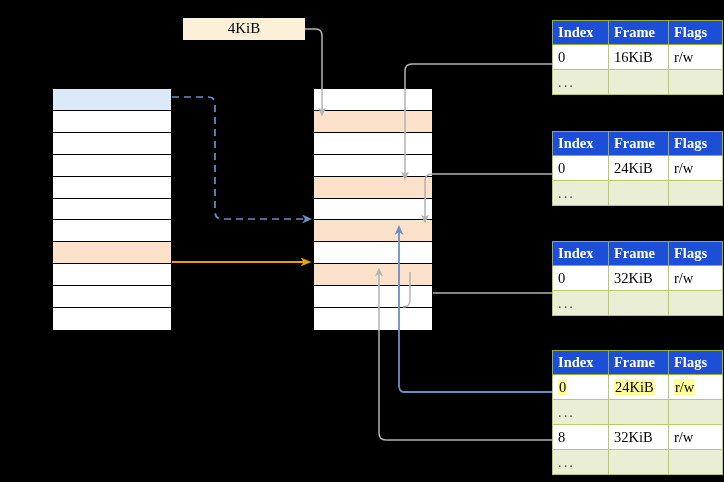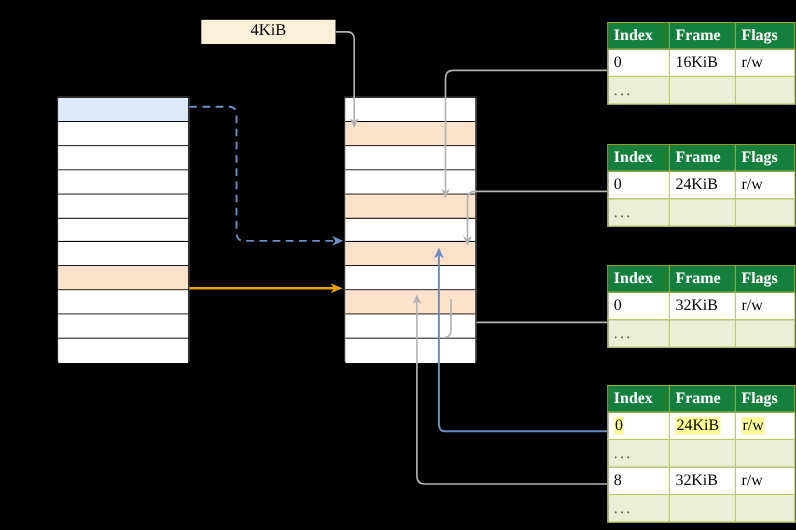--- a/index.html
+++ b/index.html
@@ -16,21 +16,21 @@
 
   
   .sizelabel{position:absolute;background:#fcf0d8;color:#000;
              font-size:15px;text-align:center;line-height:21px;
              box-sizing:border-box;}
 
   
   .ptable{position:absolute;box-sizing:border-box;
           border-collapse:collapse;}
   .ptable table{border-collapse:collapse;width:100%;table-layout:fixed;}
-  .ptable th{background:#15803d;color:#fff;font-weight:bold;font-size:14.5px;
+  .ptable th{background:#1d4ed8;color:#fff;font-weight:bold;font-size:14.5px;
              text-align:left;padding:3px 5px;border:1.1px solid #9aaf33;
              box-sizing:border-box;}
   .ptable td{background:#fff;color:#000;font-size:14.5px;text-align:left;
              padding:2px 5px;border:1.1px solid #b9cb62;height:25px;
              box-sizing:border-box;}
   .ptable tr.ell td{background:#e9eed4;color:#555;letter-spacing:2px;}
   .hlcell{background:#ffff99;padding:0 1px;}
 
   svg.wires{position:absolute;left:0;top:0;width:724px;height:482px;
             pointer-events:none;}

